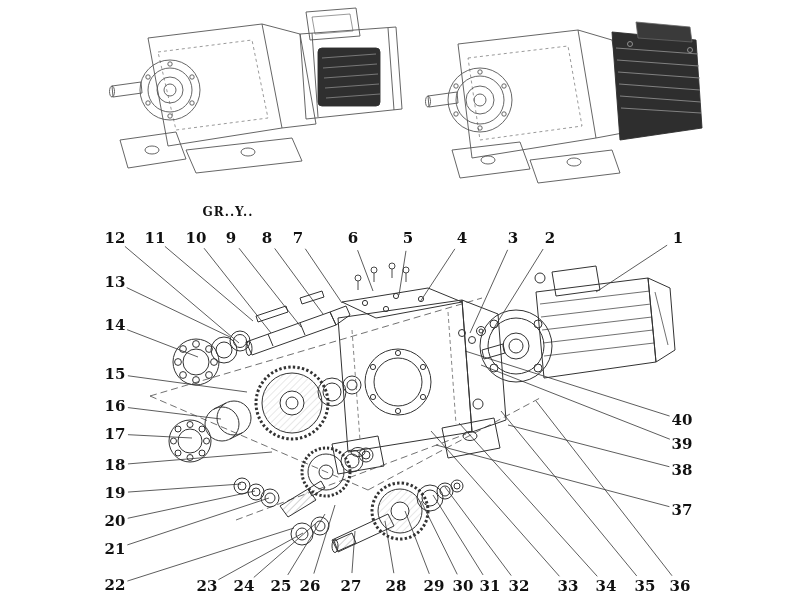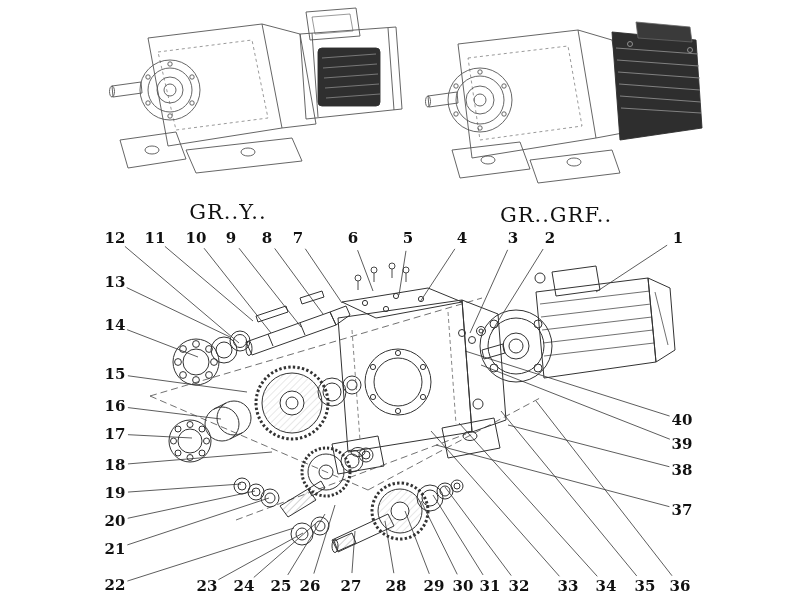--- a/index.html
+++ b/index.html
@@ -1,20 +1,20 @@
 <!DOCTYPE html>
 <html><head>
 <meta charset="utf-8">
 <style>
   html,body{margin:0;padding:0;background:#fff;}
   .canvas{position:relative;width:800px;height:600px;background:#fff;overflow:hidden;
           font-family:"DejaVu Serif","Liberation Serif",serif;}
   .canvas svg{position:absolute;left:0;top:0;}
-  .model-title{position:absolute;transform:translate(-50%,-50%);font-weight:400;
-               font-size:21px;letter-spacing:1px;color:#111;white-space:nowrap;}
+  .model-title{position:absolute;transform:translate(-50%,-50%);font-weight:700;
+               font-size:12px;letter-spacing:1px;color:#111;white-space:nowrap;}
   #title-left{left:228px;top:212px;}
   #title-right{left:556px;top:215px;}
 </style>
 </head>
 <body>
 
 <div class="canvas">
 
   <svg id="art" width="800" height="600" viewBox="0 0 800 600">
     <defs>
@@ -371,14 +371,13 @@
       <text x="682" y="515" text-anchor="middle" font-size="15" font-weight="600" font-family="&quot;DejaVu Serif&quot;,&quot;Liberation Serif&quot;,serif" fill="#111">37</text>
       <line x1="669.4140901490492" y1="466.74502331440925" x2="508" y2="425" stroke="#333" stroke-width="0.8"></line>
       <text x="682" y="475" text-anchor="middle" font-size="15" font-weight="600" font-family="&quot;DejaVu Serif&quot;,&quot;Liberation Serif&quot;,serif" fill="#111">38</text>
       <line x1="669.9009623710176" y1="439.2446568522905" x2="481" y2="365" stroke="#333" stroke-width="0.8"></line>
       <text x="682" y="449" text-anchor="middle" font-size="15" font-weight="600" font-family="&quot;DejaVu Serif&quot;,&quot;Liberation Serif&quot;,serif" fill="#111">39</text>
       <line x1="669.6112152936812" y1="416.0607090104332" x2="465" y2="351" stroke="#333" stroke-width="0.8"></line>
       <text x="682" y="425" text-anchor="middle" font-size="15" font-weight="600" font-family="&quot;DejaVu Serif&quot;,&quot;Liberation Serif&quot;,serif" fill="#111">40</text>
     </svg>
 
   <div class="model-title" id="title-left">GR..Y..</div>
-  <div class="model-title" id="title-right">GR..GRF..</div>
 </div>
 
 </body></html>

